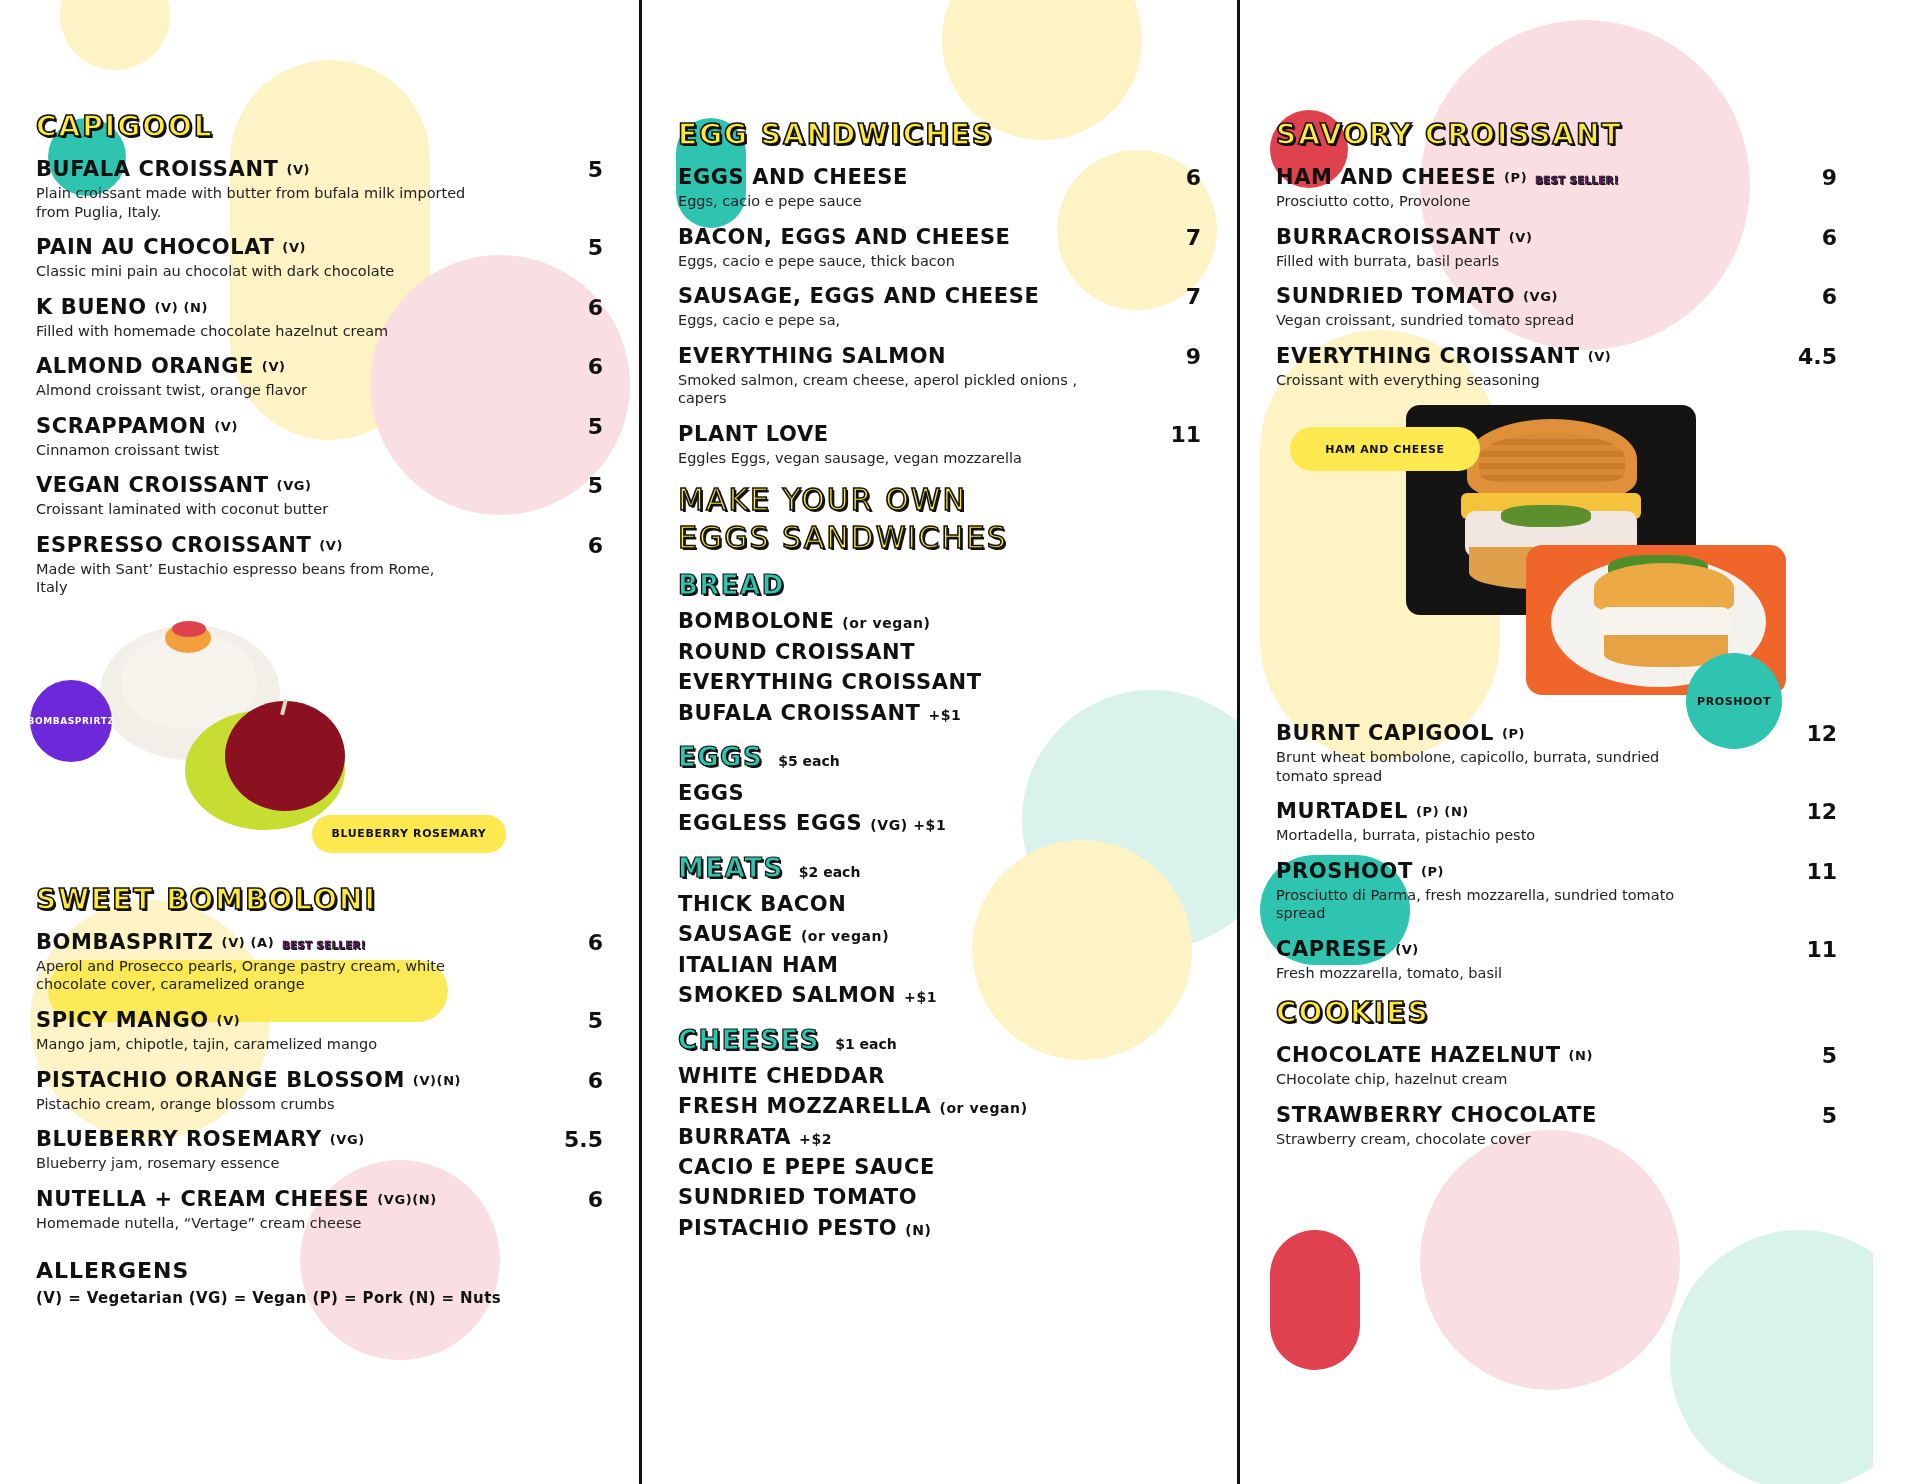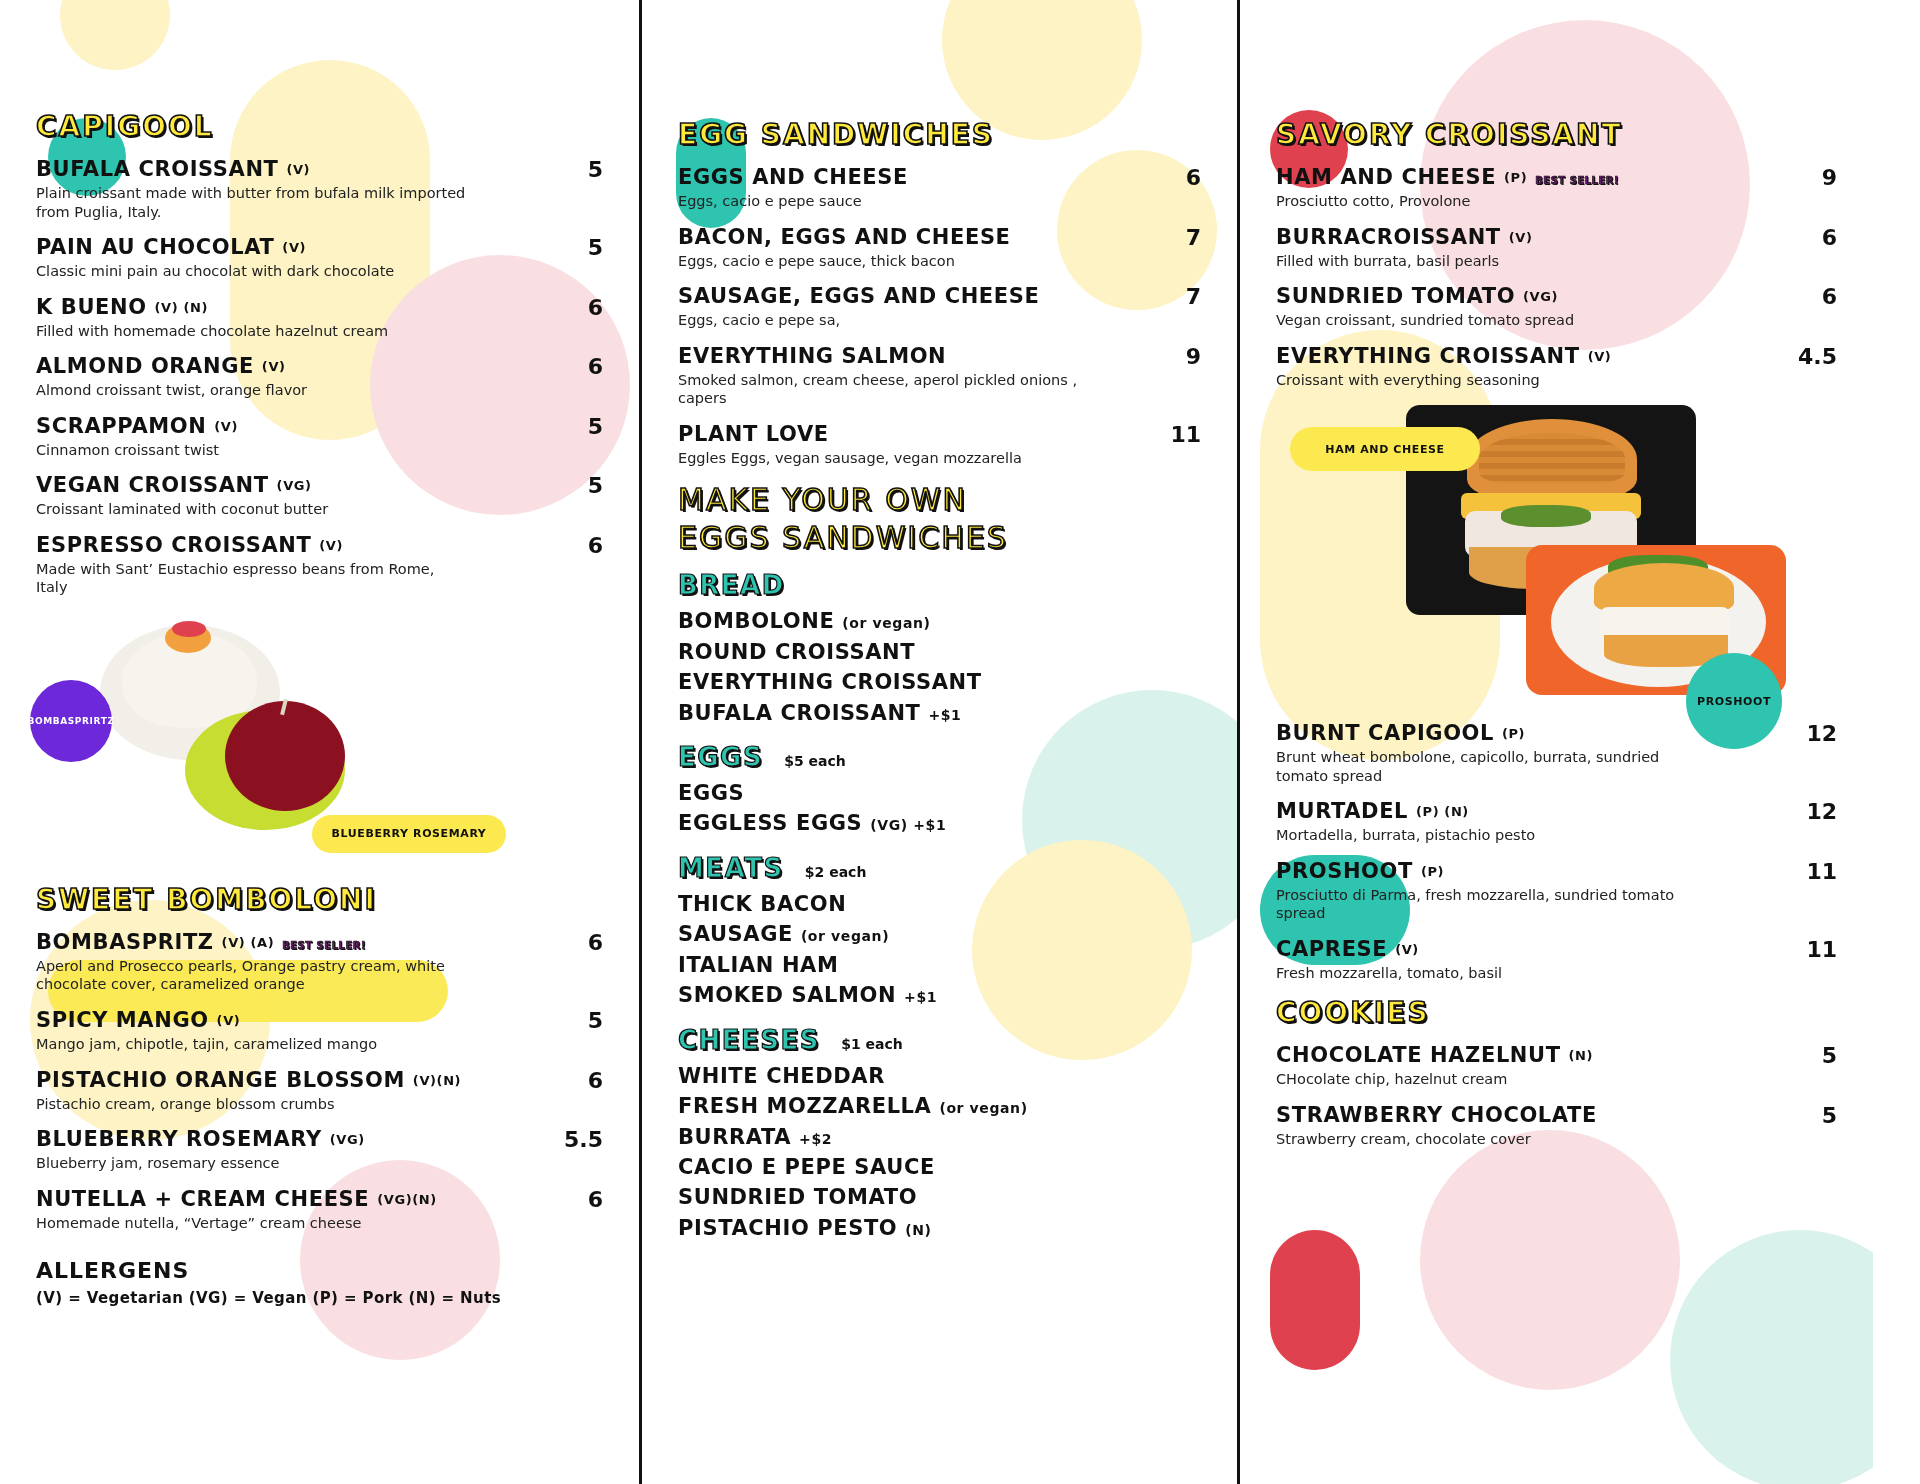--- a/index.html
+++ b/index.html
@@ -71,21 +71,21 @@
   
   .plain-list .pl{
     font-weight:bold;font-size:21px;letter-spacing:.6px;color:#111;line-height:1.45;
   }
   .pl .small{font-size:14px;font-weight:bold;}
   .sub-head{
     font-weight:bold;font-size:26px;letter-spacing:1.5px;
     color:#2ec4b0;-webkit-text-stroke:1.2px #111;text-shadow:2px 2px 0 #111;
     margin:14px 0 6px;display:inline-block;
   }
-  .sub-note{font-size:14px;font-weight:bold;color:#111;margin-left:16px;letter-spacing:0;}
+  .sub-note{font-size:14px;font-weight:bold;color:#111;margin-left:10px;letter-spacing:0;}
   .myo{
     font-weight:normal;font-size:30px;letter-spacing:2px;color:#ffe93d;
     -webkit-text-stroke:1.6px #111;text-shadow:2px 2px 0 #111;line-height:1.25;
   }
 
   
   .allerg-title{font-weight:bold;font-size:22px;letter-spacing:1px;color:#111;margin-top:26px;}
   .allerg-line{font-weight:bold;font-size:15px;color:#111;margin-top:6px;letter-spacing:.4px;}
 
   

